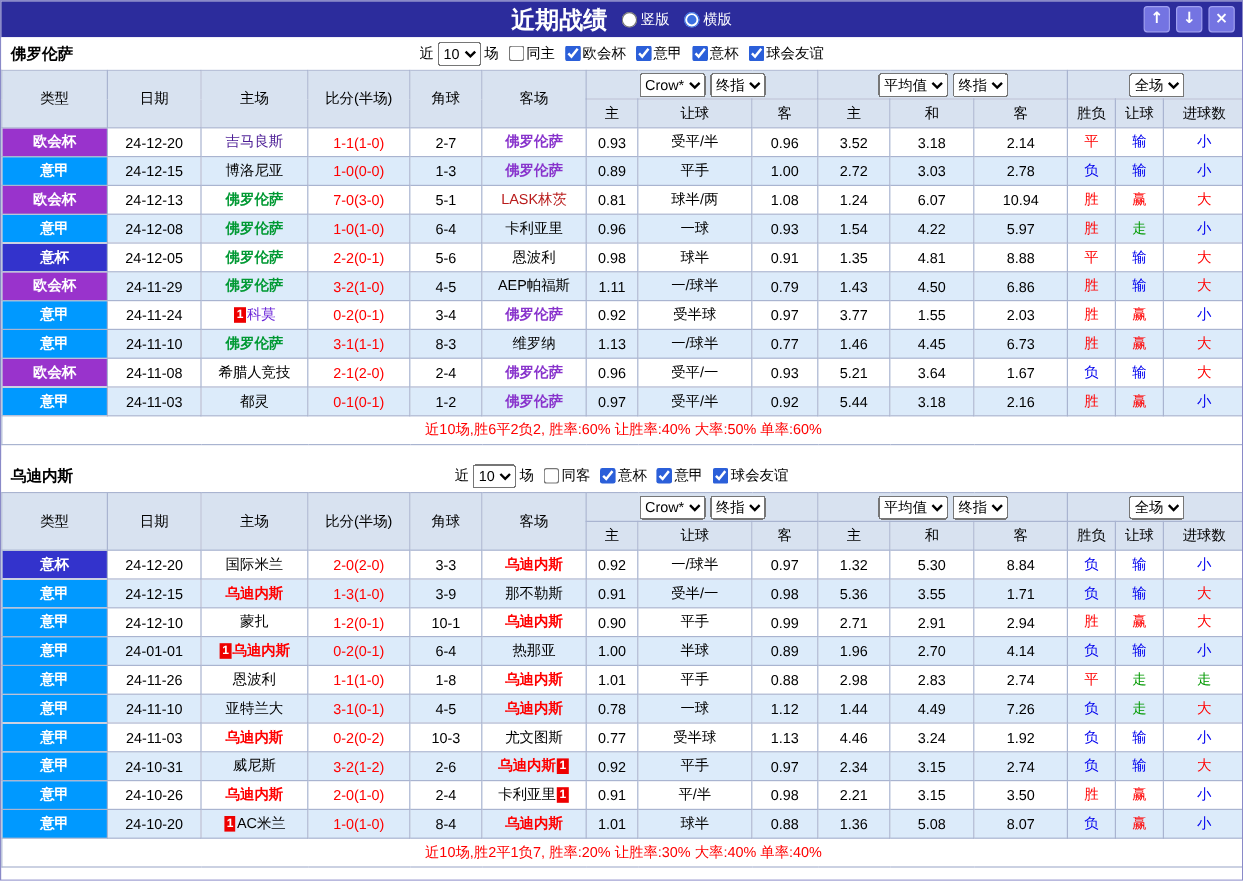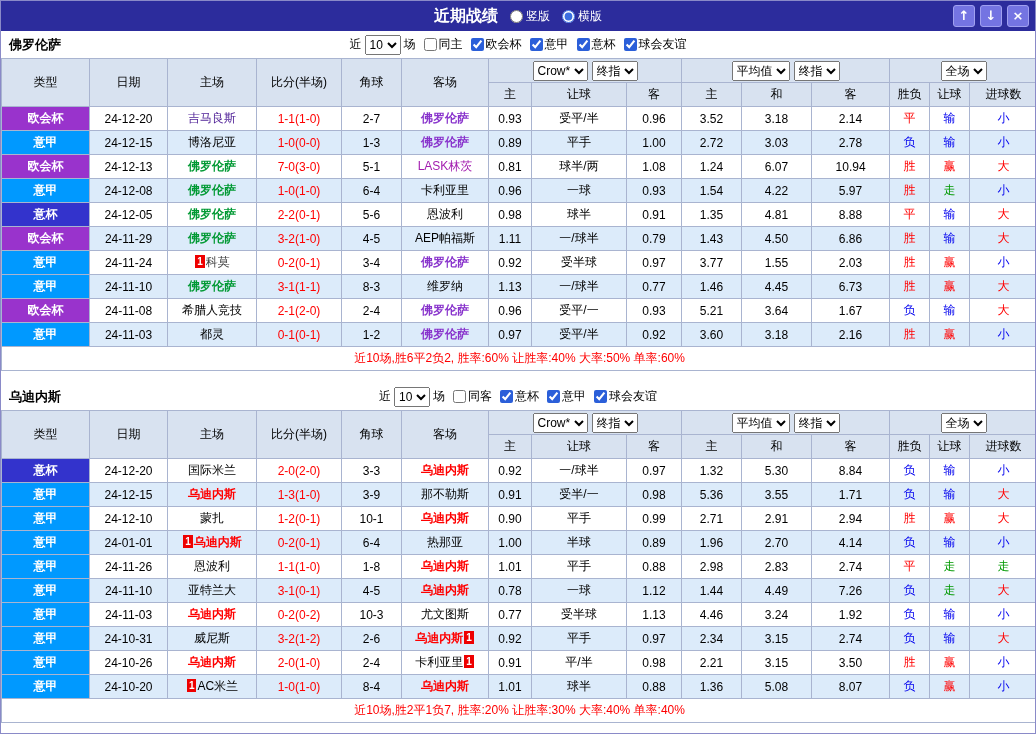--- a/index.html
+++ b/index.html
@@ -1,21 +1,21 @@
 <!DOCTYPE html>
 <html><head>
 <meta charset="utf-8">
 <style>
   *{box-sizing:border-box;margin:0;padding:0}
   html,body{background:#fff}
   body{width:1036px;font-family:"Liberation Sans","DejaVu Sans",sans-serif;font-size:12px;color:#000}
   .window{width:1036px;height:734px;border:1px solid #8a8ac8;overflow:hidden;display:flex;flex-direction:column;background:#fff}
   .titlebar{height:30px;flex:0 0 30px;background:#2c2c9c;display:flex;align-items:center;position:relative}
   .tb-center{position:absolute;left:0;right:0;display:flex;justify-content:center;align-items:center;gap:12px}
-  .tb-title{color:#fff;font-weight:bold;font-size:16px}
+  .tb-title{color:#fff;font-weight:bold;font-size:20px}
   .tb-radio{color:#fff;display:flex;align-items:center;gap:3px;cursor:pointer}
   .tb-radio input{accent-color:#3b6fe0;width:13px;height:13px}
   .tb-buttons{margin-left:auto;display:flex;gap:5px;padding-right:6px;position:relative;z-index:2}
   .tb-btn{width:22px;height:22px;background:#7474e2;border:1px solid #a0a0f0;border-radius:3px;color:#fff;font-size:13px;font-weight:bold;line-height:18px;text-align:center;cursor:pointer;font-family:"DejaVu Sans",sans-serif;padding:0}
   .panel{height:352px;flex:0 0 352px;overflow:hidden}
   .filterbar{height:27px;display:flex;align-items:center;position:relative;background:#fff}
   .team-label{position:absolute;left:8px;font-weight:bold;font-size:13px}
   .filter-controls{margin:0 auto;display:flex;align-items:center;gap:3px}
   .filter-controls select{height:20px;font-size:12px}
   .filter-controls label{display:flex;align-items:center;gap:2px;margin-left:5px;cursor:pointer}
@@ -160,21 +160,21 @@
             <td style="color:#0000ee">负</td>
             <td style="color:#0000ee">输</td>
             <td style="color:#0000ee">小</td>
           </tr>
           <tr>
             <td class="type-cell" style="background:#9933cc">欧会杯</td>
             <td>24-12-13</td>
             <td><span class="team-name green" style="color:#009933">佛罗伦萨</span></td>
             <td class="score-cell">7-0(3-0)</td>
             <td>5-1</td>
-            <td><span class="team-name black" style="color:#a21caf">LASK林茨</span></td>
+            <td><span class="team-name black" style="color:#b91c1c">LASK林茨</span></td>
             <td>0.81</td>
             <td>球半/两</td>
             <td>1.08</td>
             <td>1.24</td>
             <td>6.07</td>
             <td>10.94</td>
             <td style="color:#ff0000">胜</td>
             <td style="color:#ff0000">赢</td>
             <td style="color:#ff0000">大</td>
           </tr>
@@ -225,21 +225,21 @@
             <td>1.43</td>
             <td>4.50</td>
             <td>6.86</td>
             <td style="color:#ff0000">胜</td>
             <td style="color:#0000ee">输</td>
             <td style="color:#ff0000">大</td>
           </tr>
           <tr>
             <td class="type-cell" style="background:#0099ff">意甲</td>
             <td>24-11-24</td>
-            <td><span class="badge">1</span><span class="team-name black" style="color:#404040">科莫</span></td>
+            <td><span class="badge">1</span><span class="team-name black" style="color:#6d28d9">科莫</span></td>
             <td class="score-cell">0-2(0-1)</td>
             <td>3-4</td>
             <td><span class="team-name purple" style="color:#8833cc">佛罗伦萨</span></td>
             <td>0.92</td>
             <td>受半球</td>
             <td>0.97</td>
             <td>3.77</td>
             <td>1.55</td>
             <td>2.03</td>
             <td style="color:#ff0000">胜</td>
@@ -283,21 +283,21 @@
           <tr>
             <td class="type-cell" style="background:#0099ff">意甲</td>
             <td>24-11-03</td>
             <td><span class="team-name black" style="color:#000000">都灵</span></td>
             <td class="score-cell">0-1(0-1)</td>
             <td>1-2</td>
             <td><span class="team-name purple" style="color:#8833cc">佛罗伦萨</span></td>
             <td>0.97</td>
             <td>受平/半</td>
             <td>0.92</td>
-            <td>3.60</td>
+            <td>5.44</td>
             <td>3.18</td>
             <td>2.16</td>
             <td style="color:#ff0000">胜</td>
             <td style="color:#ff0000">赢</td>
             <td style="color:#0000ee">小</td>
           </tr>
         </tbody>
         <tfoot>
           <tr>
             <td colspan="15">近10场,胜6平2负2, 胜率:60% 让胜率:40% 大率:50% 单率:60%</td>

